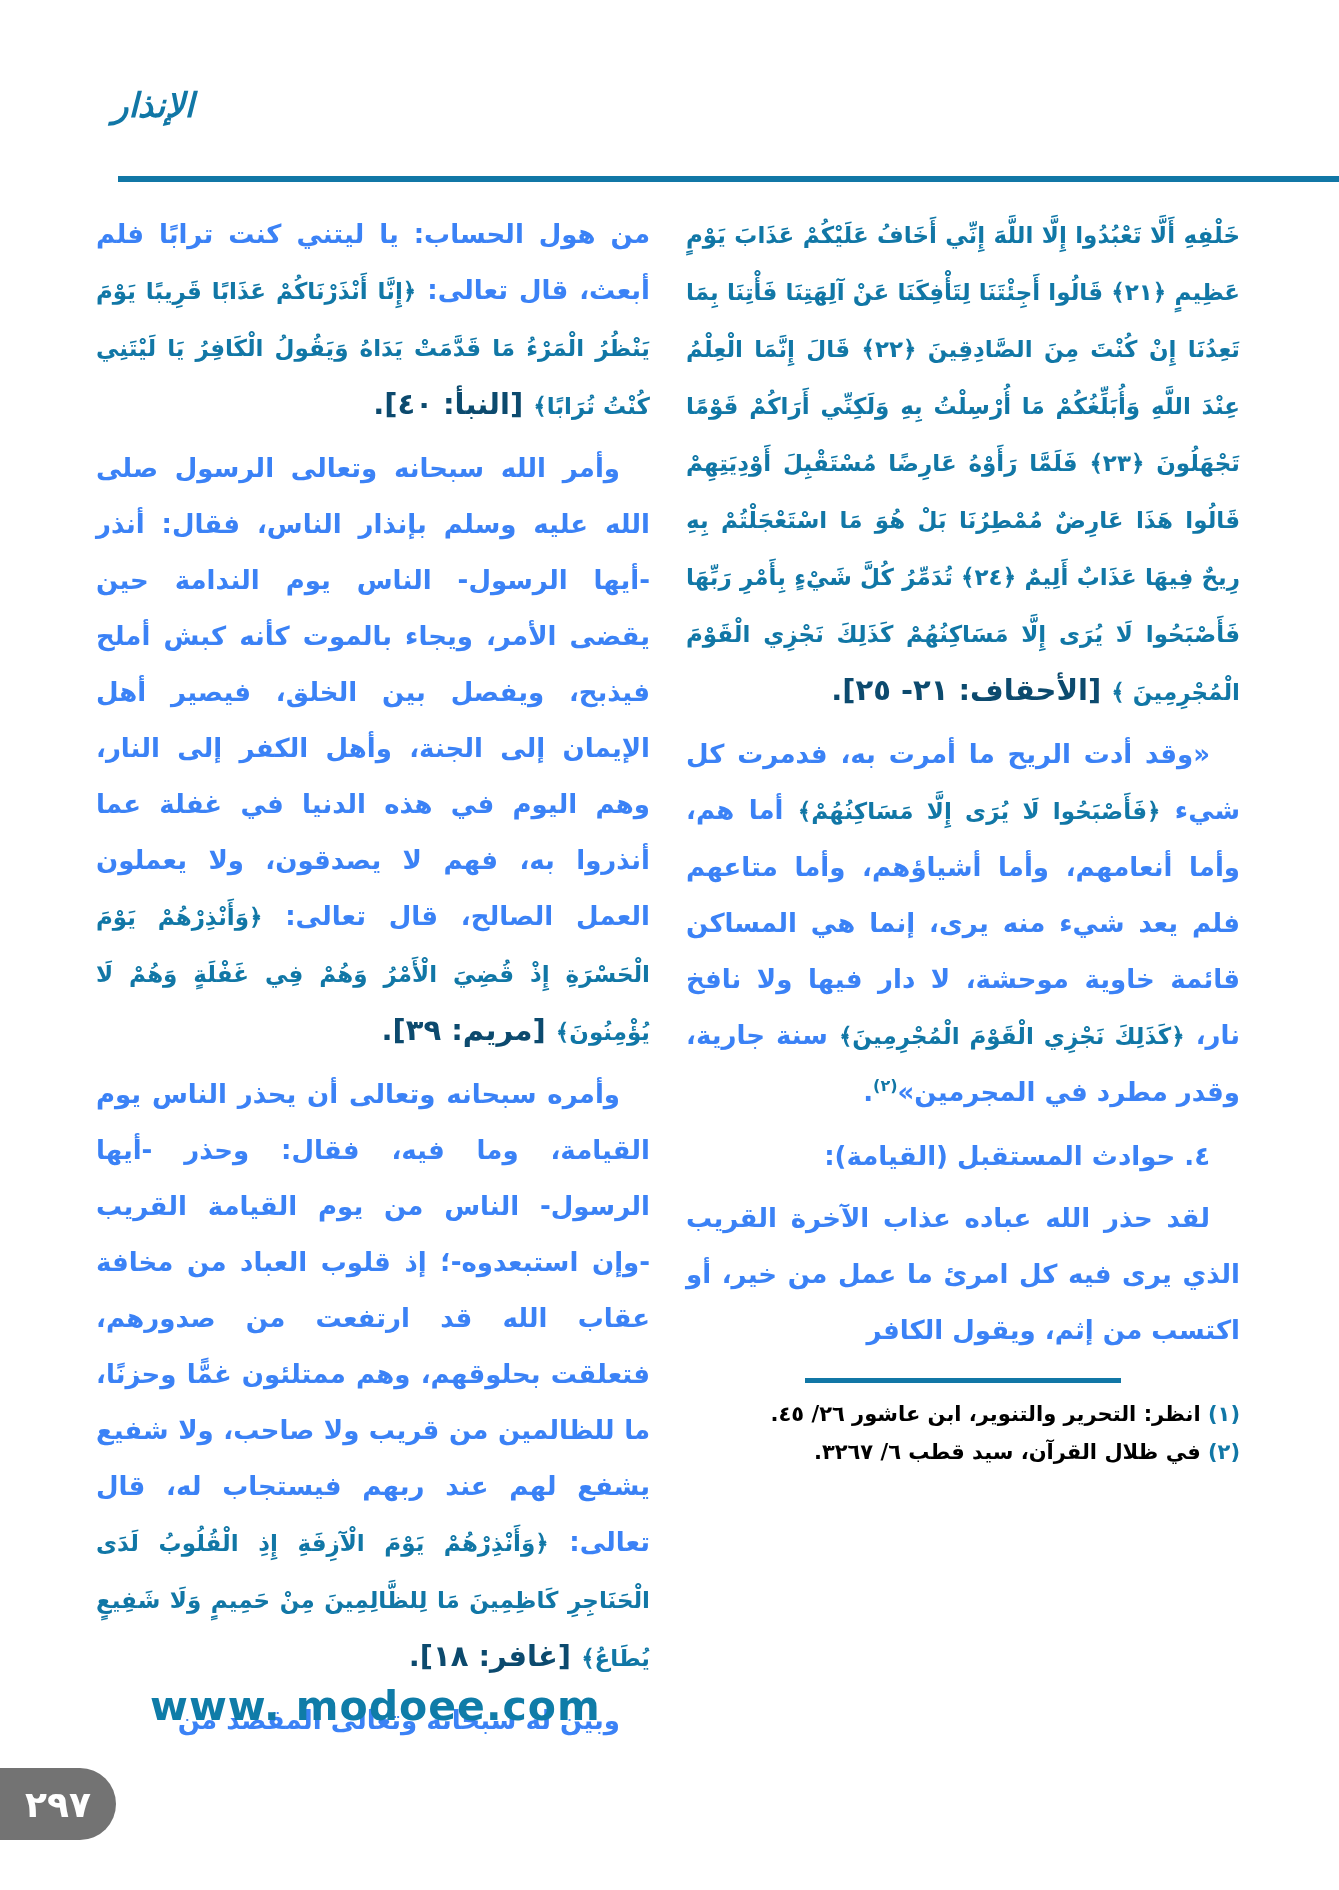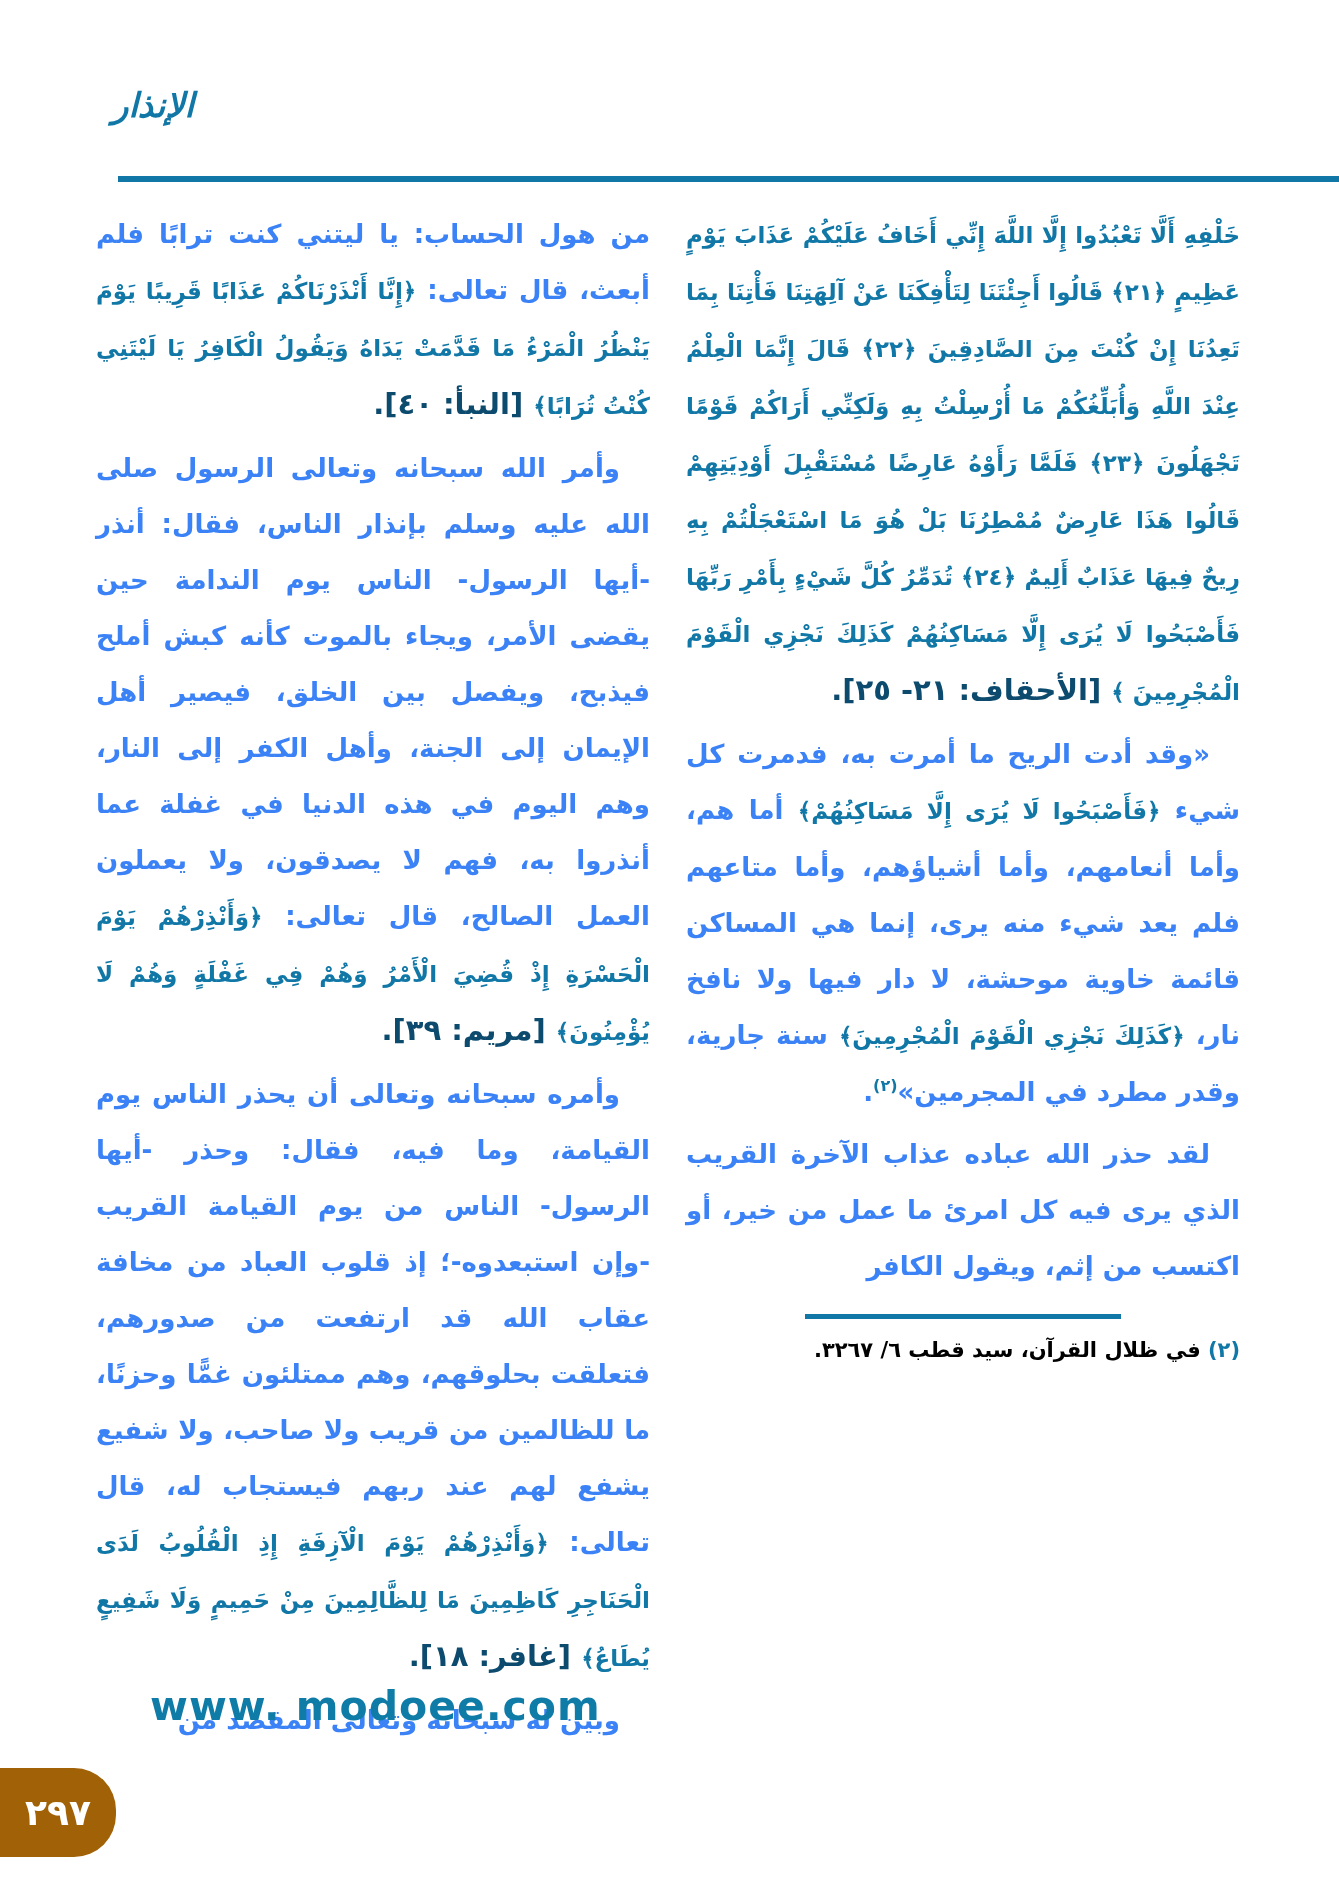--- a/index.html
+++ b/index.html
@@ -43,43 +43,45 @@
     margin:20px auto 12px auto;
   }
   .flow-footnote{
     margin:0;font-size:21px;line-height:38px;font-weight:bold;
     text-align:right;text-indent:-52px;padding-right:52px;
   }
   .seg-fnmark{color:#1177A6;}
   .seg-fnb{color:#000;}
   
   .page-pill{
-    position:absolute;left:0;top:1768px;width:116px;height:89px;
-    background:#a16207;border-radius:0 42px 42px 0;
+    position:absolute;left:0;top:1768px;width:116px;height:72px;
+    background:#737373;border-radius:0 42px 42px 0;
     display:flex;align-items:center;justify-content:center;
   }
   .page-pill span{color:#ffffff;font-size:36px;font-weight:bold;}
   .website{
     position:absolute;left:150px;top:1682px;
     color:#0F7CA8;font-size:41px;font-weight:bold;direction:ltr;
     letter-spacing:1px;
   }
 </style>
 </head>
 <body>
 
 <div class="header-title">الإنذار</div>
 <div class="header-rule"></div>
 
 <div class="content">
   <div class="col">
       <p class="flow-quran"><span class="seg-quran">خَلْفِهِ أَلَّا تَعْبُدُوا إِلَّا اللَّهَ إِنِّي أَخَافُ عَلَيْكُمْ عَذَابَ يَوْمٍ عَظِيمٍ ﴿٢١﴾ قَالُوا أَجِئْتَنَا لِتَأْفِكَنَا عَنْ آلِهَتِنَا فَأْتِنَا بِمَا تَعِدُنَا إِنْ كُنْتَ مِنَ الصَّادِقِينَ ﴿٢٢﴾ قَالَ إِنَّمَا الْعِلْمُ عِنْدَ اللَّهِ وَأُبَلِّغُكُمْ مَا أُرْسِلْتُ بِهِ وَلَكِنِّي أَرَاكُمْ قَوْمًا تَجْهَلُونَ ﴿٢٣﴾ فَلَمَّا رَأَوْهُ عَارِضًا مُسْتَقْبِلَ أَوْدِيَتِهِمْ قَالُوا هَذَا عَارِضٌ مُمْطِرُنَا بَلْ هُوَ مَا اسْتَعْجَلْتُمْ بِهِ رِيحٌ فِيهَا عَذَابٌ أَلِيمٌ ﴿٢٤﴾ تُدَمِّرُ كُلَّ شَيْءٍ بِأَمْرِ رَبِّهَا فَأَصْبَحُوا لَا يُرَى إِلَّا مَسَاكِنُهُمْ كَذَلِكَ نَجْزِي الْقَوْمَ الْمُجْرِمِينَ ﴾</span><span class="seg-cite"> [الأحقاف: ٢١- ٢٥].</span></p>
       <p class="flow-para"><span class="seg-body">«وقد أدت الريح ما أمرت به، فدمرت كل شيء </span><span class="seg-quran">﴿فَأَصْبَحُوا لَا يُرَى إِلَّا مَسَاكِنُهُمْ﴾</span><span class="seg-body"> أما هم، وأما أنعامهم، وأما أشياؤهم، وأما متاعهم فلم يعد شيء منه يرى، إنما هي المساكن قائمة خاوية موحشة، لا دار فيها ولا نافخ نار، </span><span class="seg-quran">﴿كَذَلِكَ نَجْزِي الْقَوْمَ الْمُجْرِمِينَ﴾</span><span class="seg-body"> سنة جارية، وقدر مطرد في المجرمين»</span><span class="seg-sup">(٢)</span><span class="seg-body">.</span></p>
+      <p class="flow-heading"><span class="seg-body">٤. حوادث المستقبل (القيامة):</span></p>
       <p class="flow-para"><span class="seg-body">لقد حذر الله عباده عذاب الآخرة القريب الذي يرى فيه كل امرئ ما عمل من خير، أو اكتسب من إثم، ويقول الكافر</span></p>
       <div class="fn-rule"></div>
+      <p class="flow-footnote"><span class="seg-fnmark">(١) </span><span class="seg-fnb">انظر: التحرير والتنوير، ابن عاشور ٢٦/ ٤٥.</span></p>
       <p class="flow-footnote"><span class="seg-fnmark">(٢) </span><span class="seg-fnb">في ظلال القرآن، سيد قطب ٦/ ٣٢٦٧.</span></p>
     </div>
   <div class="col">
       <p class="flow-para noindent"><span class="seg-body">من هول الحساب: يا ليتني كنت ترابًا فلم أبعث، قال تعالى: </span><span class="seg-quran">﴿إِنَّا أَنْذَرْنَاكُمْ عَذَابًا قَرِيبًا يَوْمَ يَنْظُرُ الْمَرْءُ مَا قَدَّمَتْ يَدَاهُ وَيَقُولُ الْكَافِرُ يَا لَيْتَنِي كُنْتُ تُرَابًا﴾</span><span class="seg-cite"> [النبأ: ٤٠].</span></p>
       <p class="flow-para"><span class="seg-body">وأمر الله سبحانه وتعالى الرسول صلى الله عليه وسلم بإنذار الناس، فقال: أنذر -أيها الرسول- الناس يوم الندامة حين يقضى الأمر، ويجاء بالموت كأنه كبش أملح فيذبح، ويفصل بين الخلق، فيصير أهل الإيمان إلى الجنة، وأهل الكفر إلى النار، وهم اليوم في هذه الدنيا في غفلة عما أنذروا به، فهم لا يصدقون، ولا يعملون العمل الصالح، قال تعالى: </span><span class="seg-quran">﴿وَأَنْذِرْهُمْ يَوْمَ الْحَسْرَةِ إِذْ قُضِيَ الْأَمْرُ وَهُمْ فِي غَفْلَةٍ وَهُمْ لَا يُؤْمِنُونَ﴾</span><span class="seg-cite"> [مريم: ٣٩].</span></p>
       <p class="flow-para"><span class="seg-body">وأمره سبحانه وتعالى أن يحذر الناس يوم القيامة، وما فيه، فقال: وحذر -أيها الرسول- الناس من يوم القيامة القريب -وإن استبعدوه-؛ إذ قلوب العباد من مخافة عقاب الله قد ارتفعت من صدورهم، فتعلقت بحلوقهم، وهم ممتلئون غمًّا وحزنًا، ما للظالمين من قريب ولا صاحب، ولا شفيع يشفع لهم عند ربهم فيستجاب له، قال تعالى: </span><span class="seg-quran">﴿وَأَنْذِرْهُمْ يَوْمَ الْآزِفَةِ إِذِ الْقُلُوبُ لَدَى الْحَنَاجِرِ كَاظِمِينَ مَا لِلظَّالِمِينَ مِنْ حَمِيمٍ وَلَا شَفِيعٍ يُطَاعُ﴾</span><span class="seg-cite"> [غافر: ١٨].</span></p>
       <p class="flow-para"><span class="seg-body">وبين له سبحانه وتعالى المقصد من</span></p>
     </div>
 </div>
 

